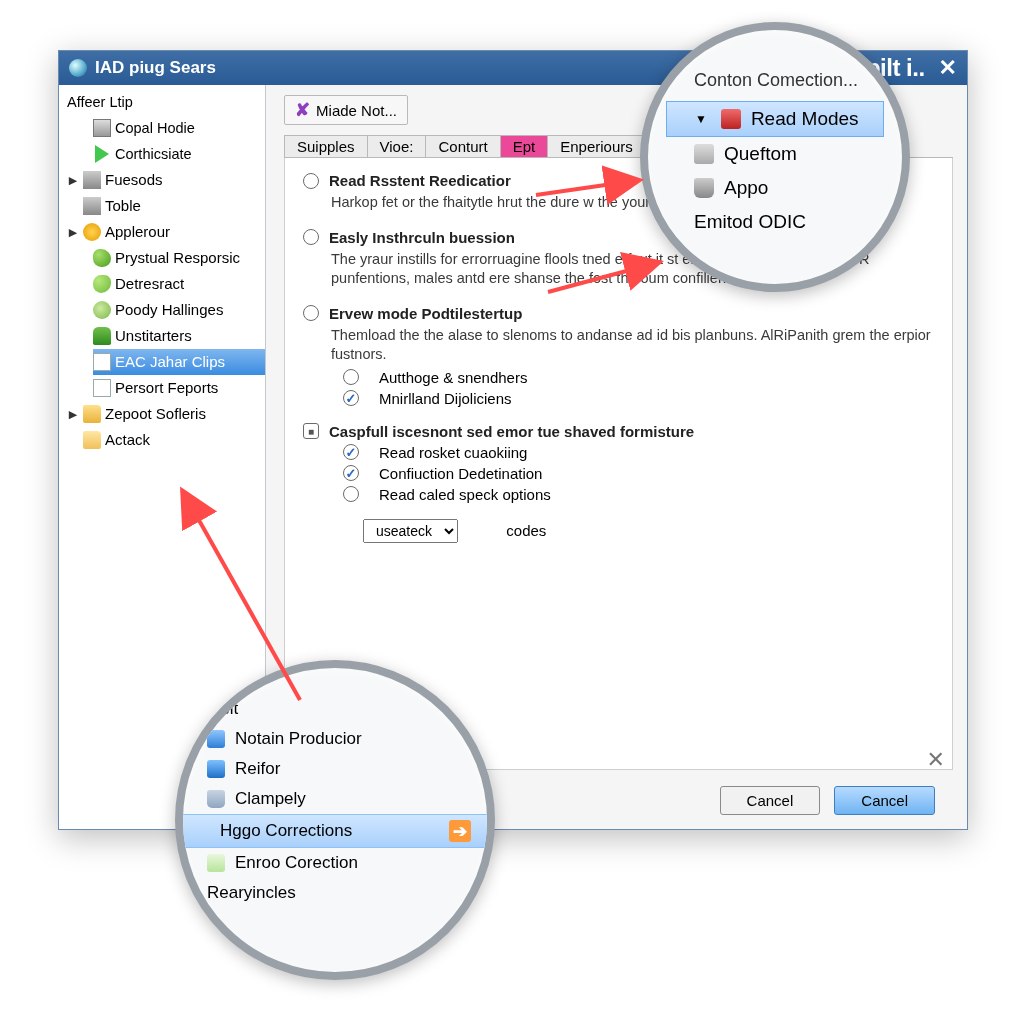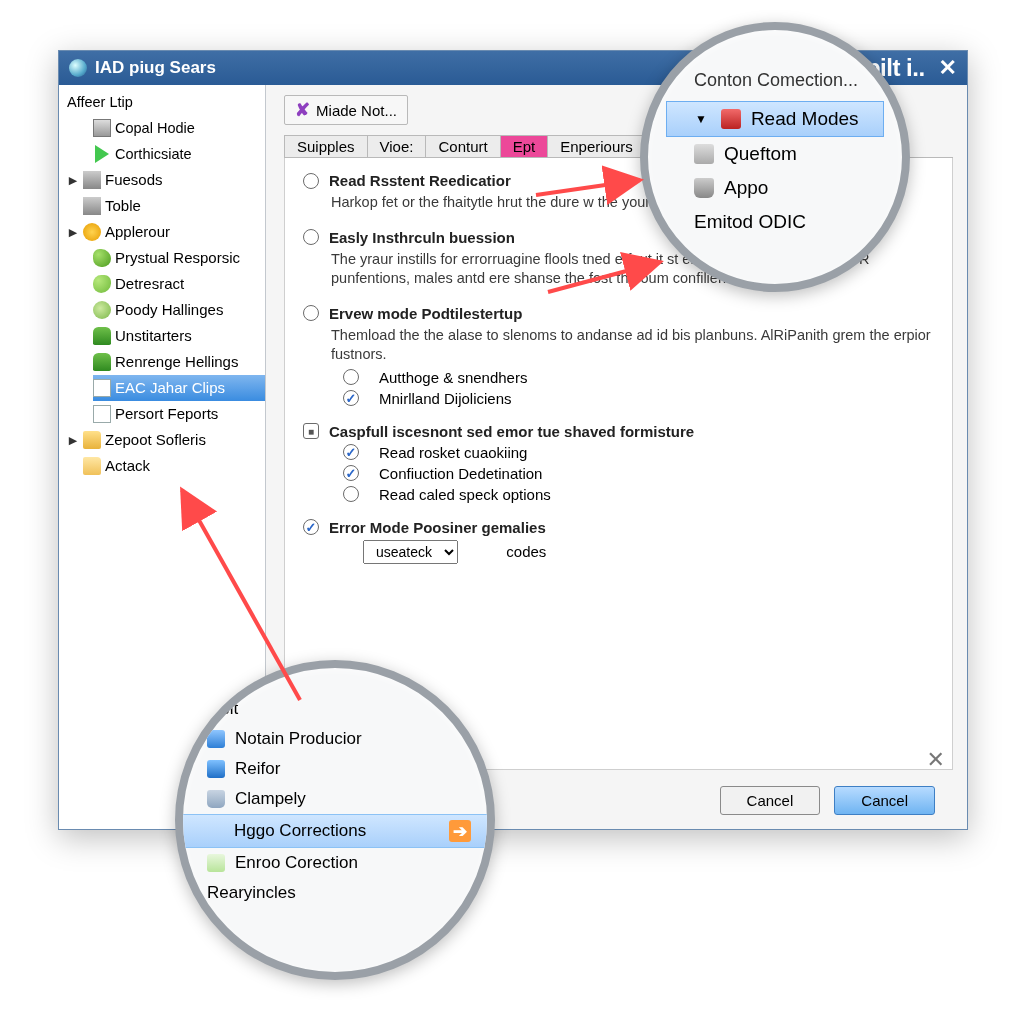--- a/index.html
+++ b/index.html
@@ -212,26 +212,20 @@
               <span>Poody Hallinges</span>
                 </span>
               </li>
             <li>
                 <span class="row">
               <span class="icon ic-tree"></span>
               <span>Unstitarters</span>
                 </span>
               </li>
             <li>
-                <span class="row">
-              <span class="icon ic-tree"></span>
-              <span>Renrenge Hellings</span>
-                </span>
-              </li>
-            <li>
                 <span class="row selected">
               <span class="icon ic-doc"></span>
               <span>EAC Jahar Clips</span>
                 </span>
               </li>
             <li>
                 <span class="row">
               <span class="icon ic-doc"></span>
               <span>Persort Feports</span>
                 </span>
@@ -315,24 +309,20 @@
               <span class="radio on"></span>
             <span>Confiuction Dedetination</span>
             </div>
           <div class="subopt">
               <span class="radio"></span>
             <span>Read caled speck options</span>
             </div>
         </div>
 
         <div class="opt">
-          <div class="head">
-            <span class="radio on"></span>
-            <span>Error Mode Poosiner gemalies</span>
-          </div>
           <div class="subopt" style="margin-left:60px;">
             <select>
               <option>useateck</option>
             </select>
             &nbsp;&nbsp;<span>codes</span>
           </div>
         </div>
       </div>
 
       <span class="close-x">✕</span>
@@ -377,21 +367,21 @@
       </li>
     <li>
       <span class="ic ic-win"></span>
       <span>Reifor</span>
       </li>
     <li>
       <span class="ic ic-can"></span>
       <span>Clampely</span>
       </li>
     <li class="sel" style="justify-content:space-between;padding-right:16px;">
-      <span style="margin-left:27px;">Hggo Corrections</span>
+      <span style="margin-left:13px;">Hggo Corrections</span>
       <span class="arrow-icon-box">➔</span>
     </li>
     <li>
       <span class="ic ic-mail"></span>
       <span>Enroo Corection</span>
       </li>
     <li>
       <span>Rearyincles</span>
       </li>
   </ul>

